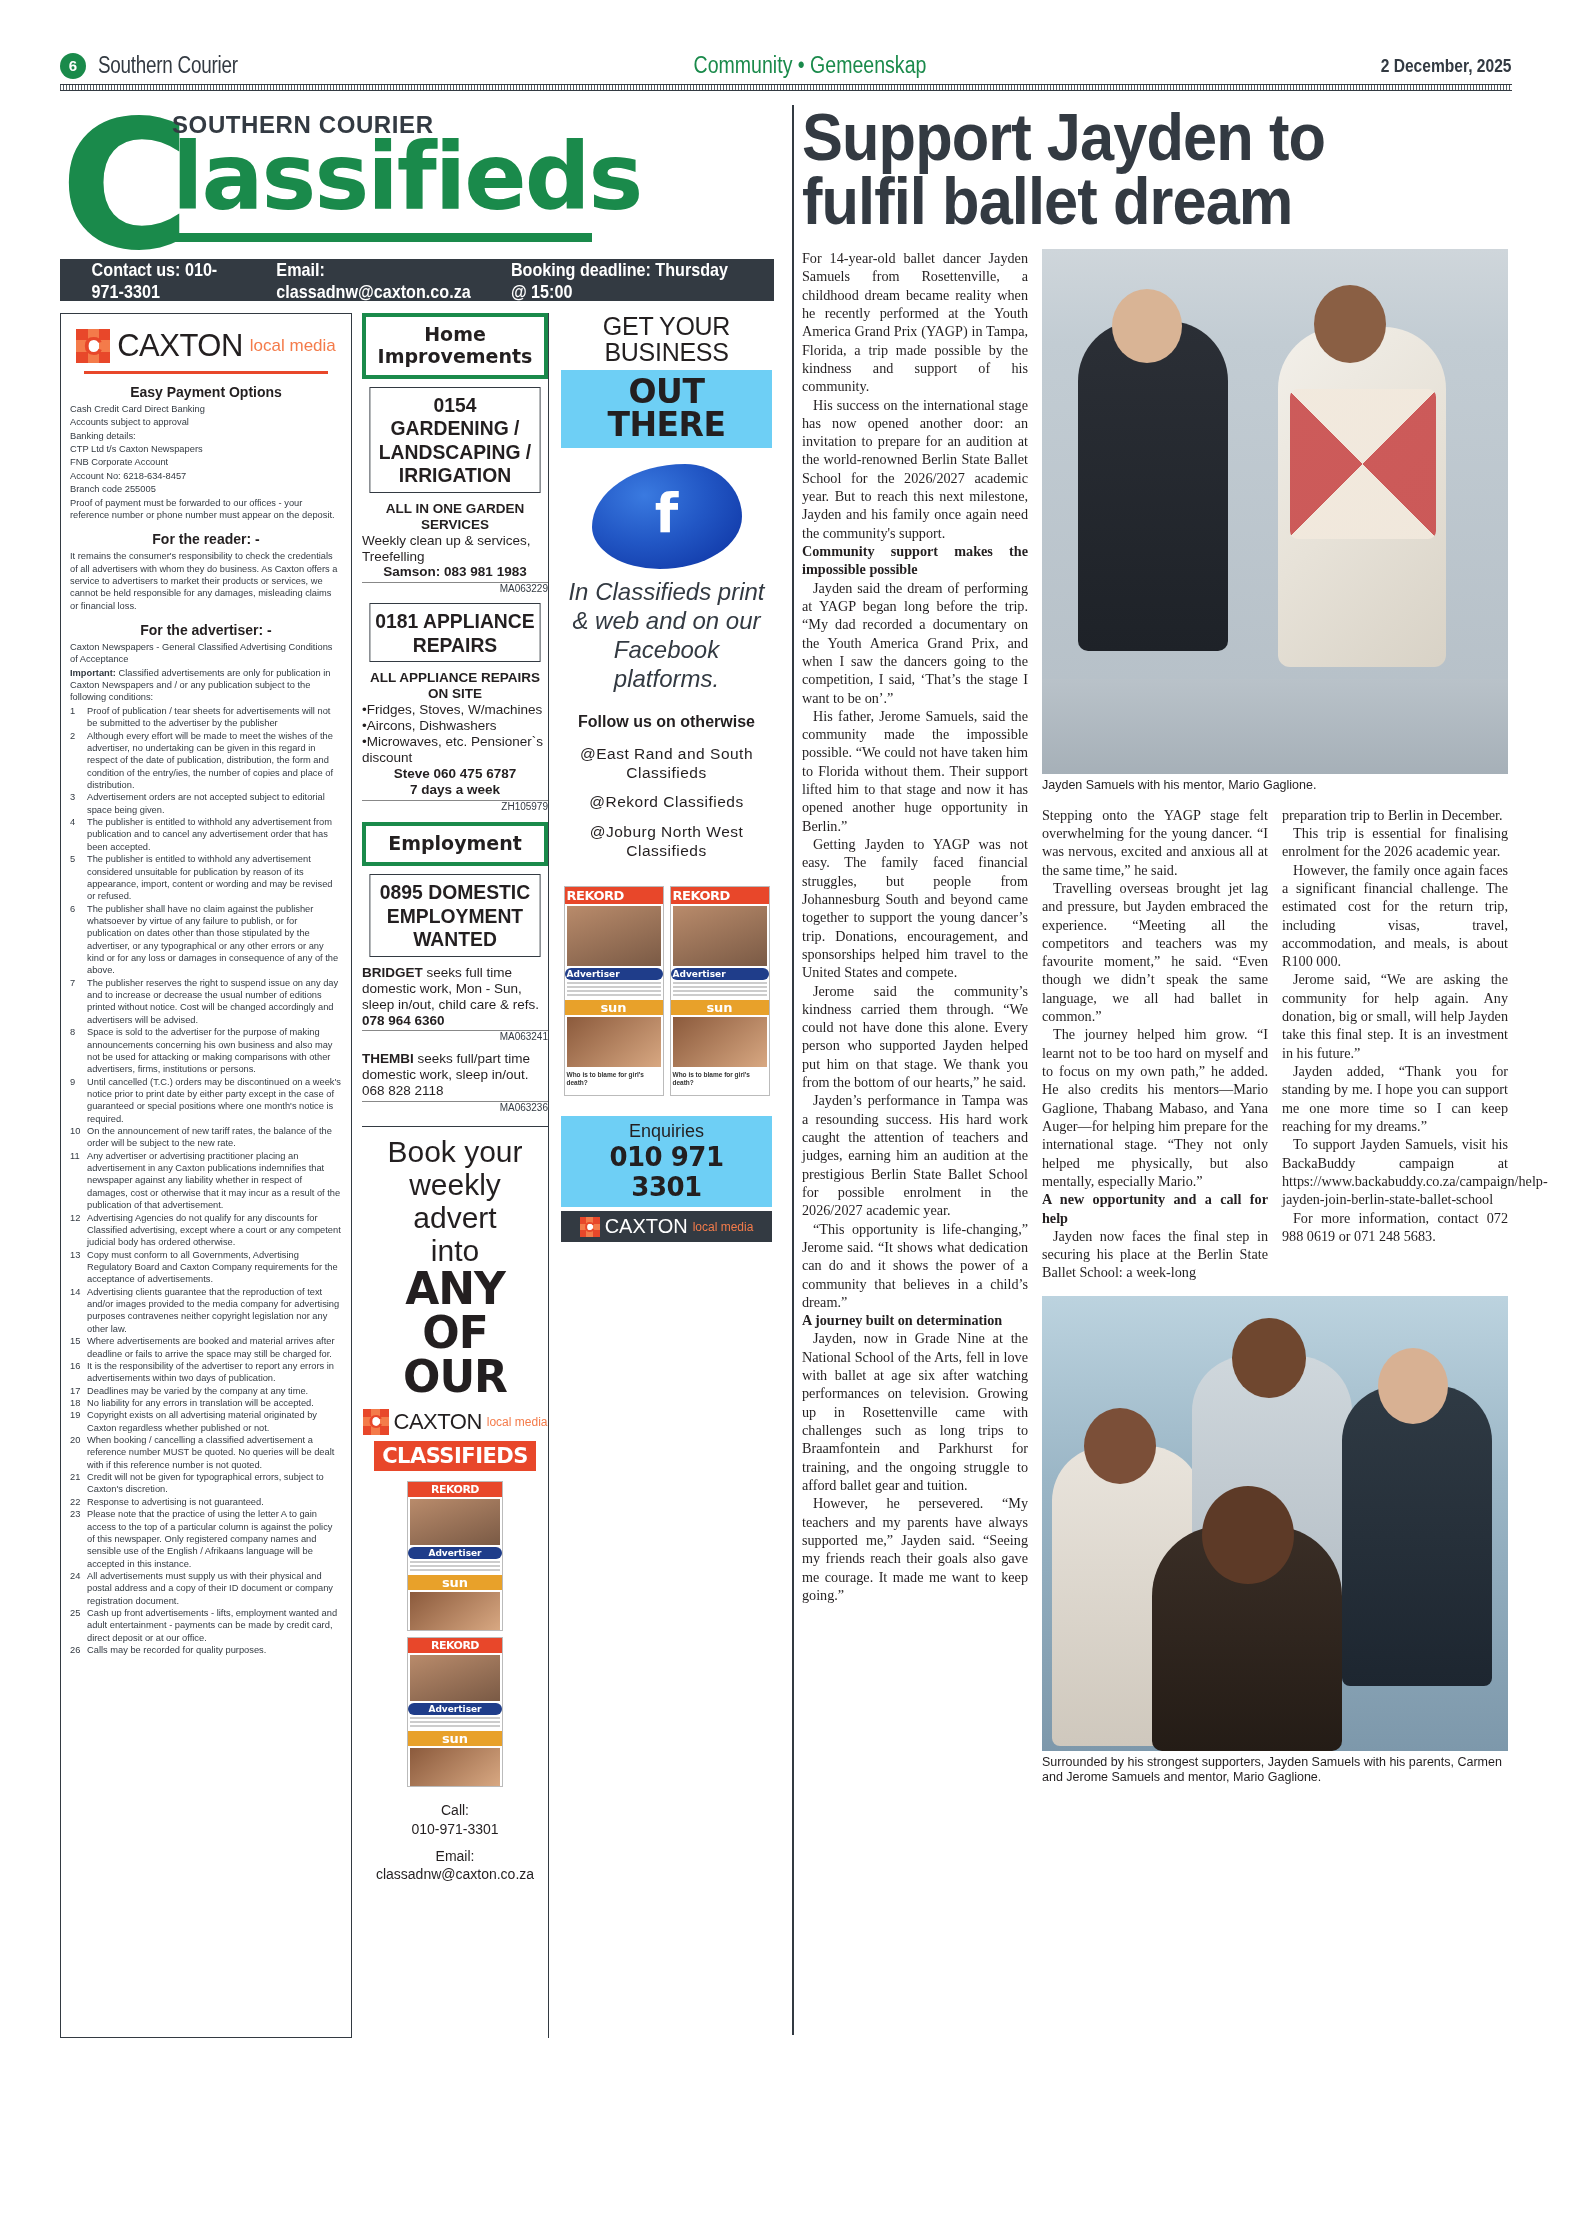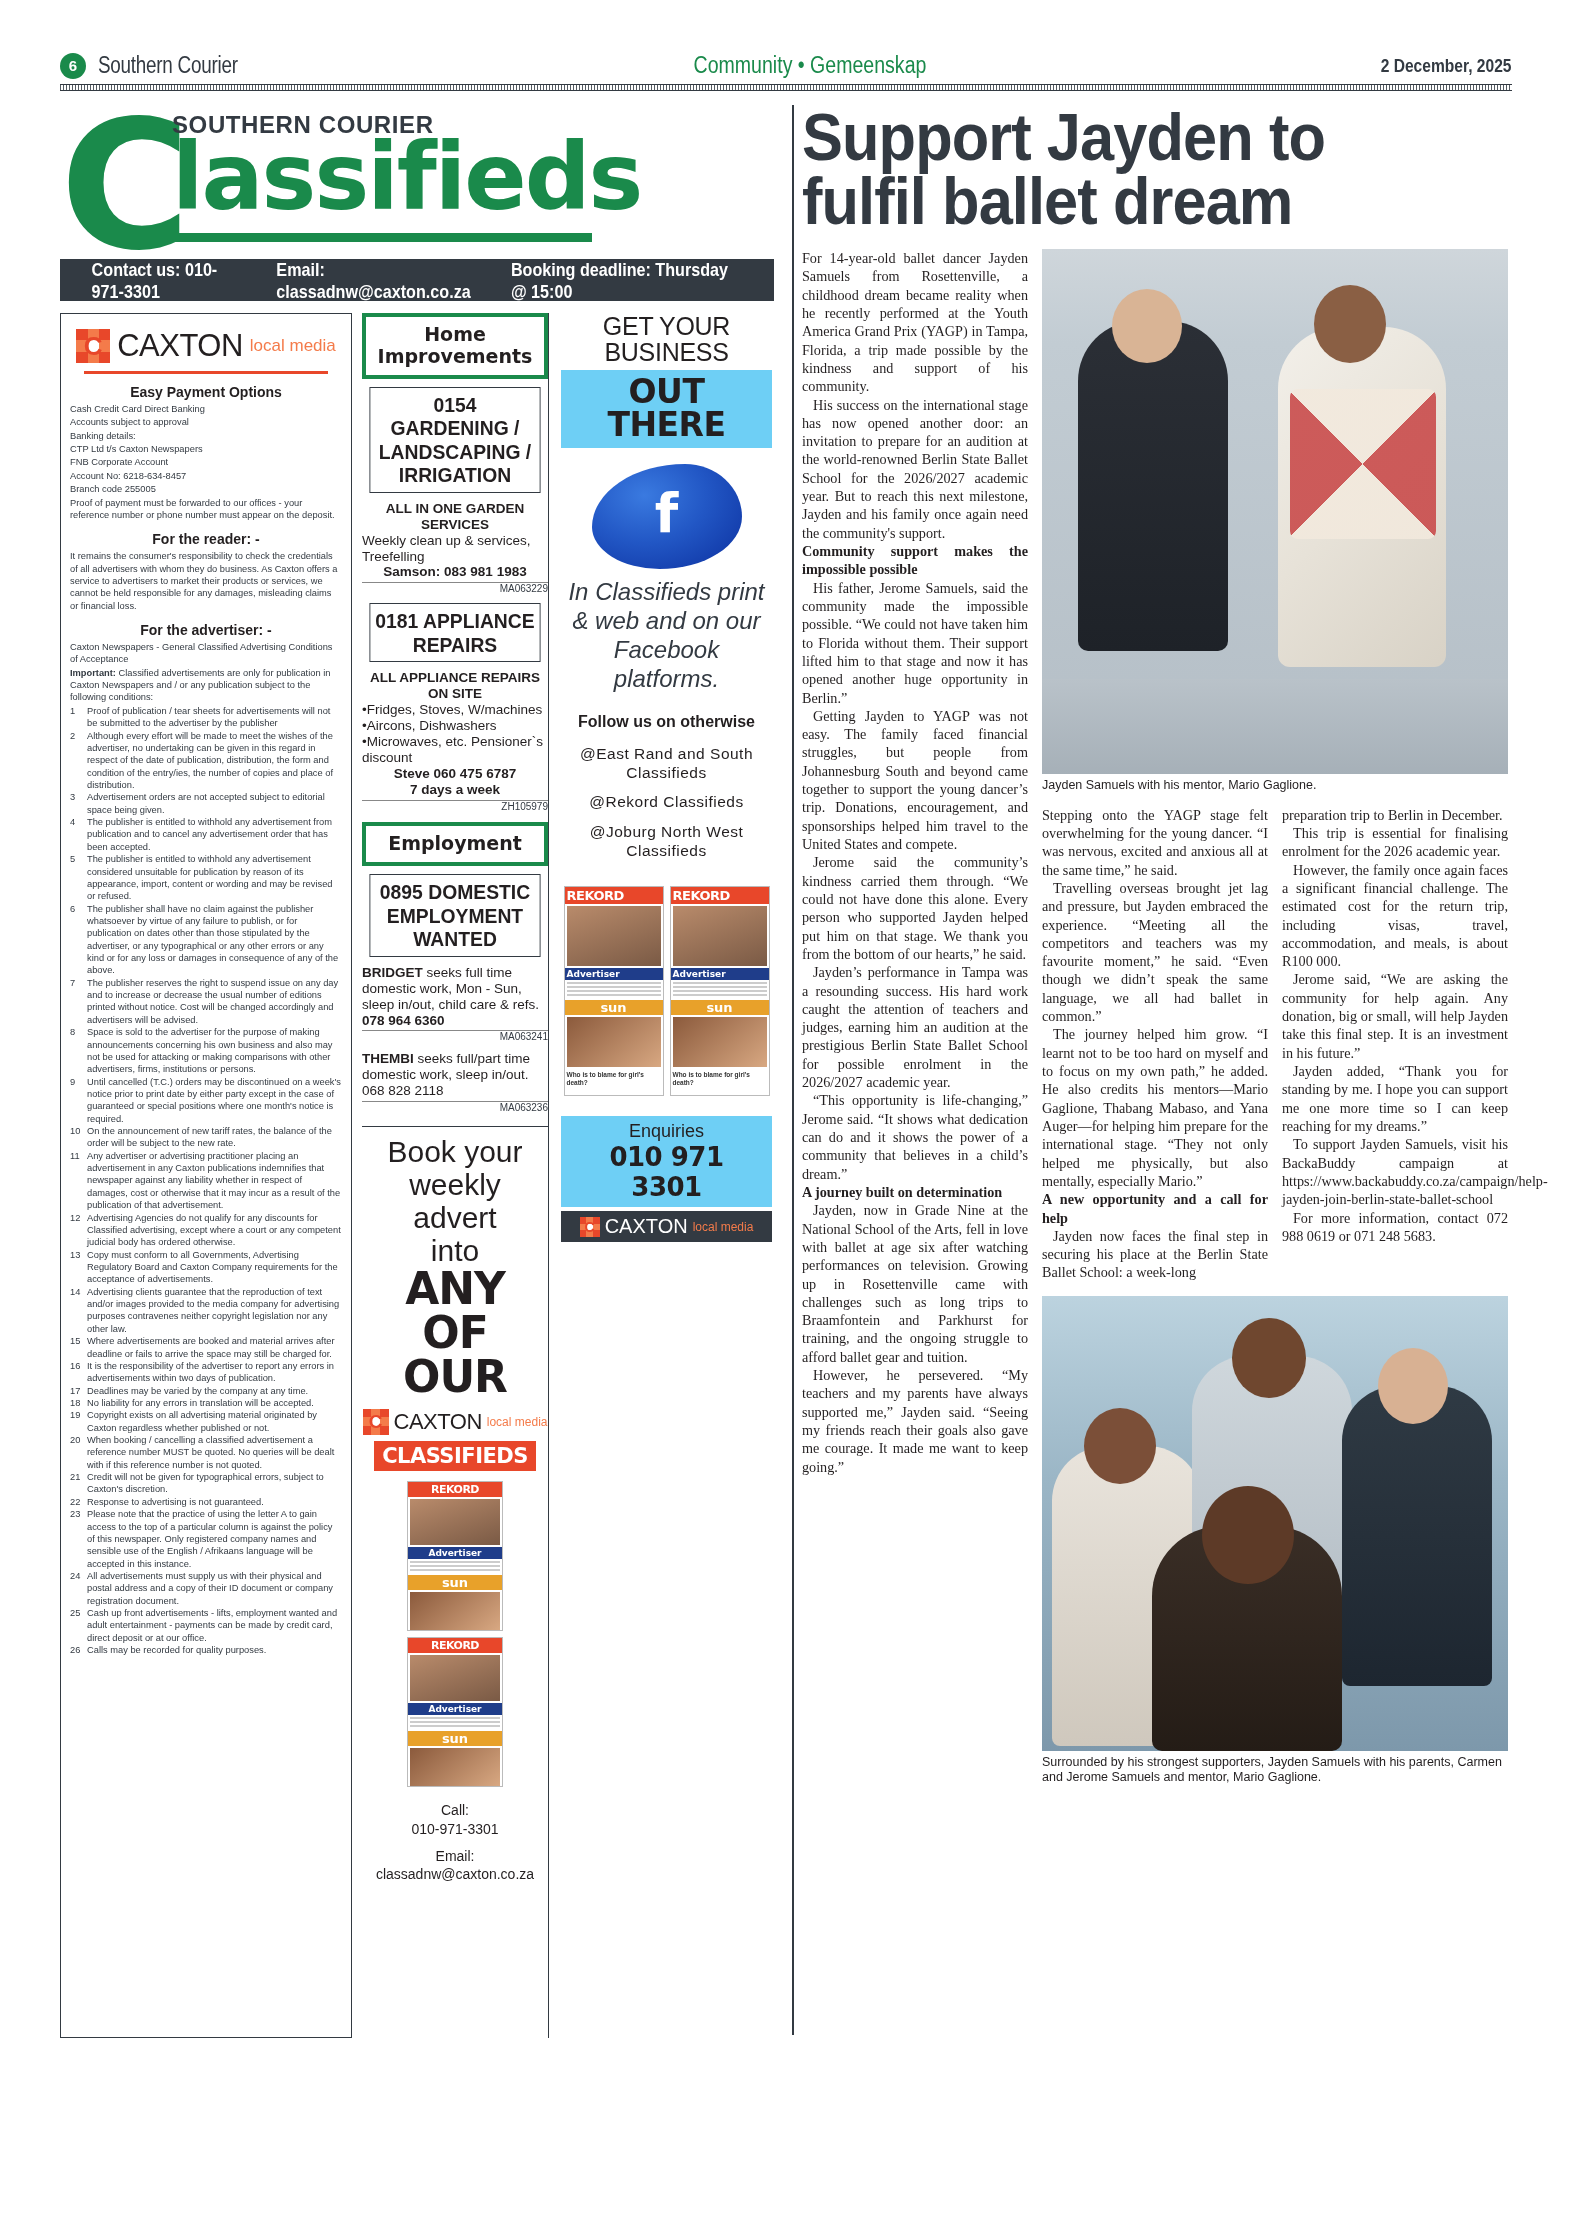--- a/index.html
+++ b/index.html
@@ -134,21 +134,21 @@
              padding:3px 8px; display:inline-block; margin-top:6px;
              font-family:"DejaVu Sans",sans-serif; letter-spacing:-0.5px;}
 
   
   .thumbs { display:flex; gap:6px; justify-content:center; margin-top:10px; flex-wrap:wrap; }
   .thumb { width: 96px; height: 150px; border:1px solid #bbb; background:#fff;
            position:relative; overflow:hidden; }
   .thumb .tmast { background:#e8472a; color:#fff; font:bold 11px "DejaVu Sans",sans-serif;
                   padding:1px 2px; letter-spacing:-0.5px;}
   .thumb .tband { background:#1f3d8a; color:#fff; font:bold 9px "DejaVu Sans",sans-serif;
-                  padding:1px 2px; margin-top:1px; }
+                  padding:1px 2px; margin-top:1px;border-radius:6px; }
   .thumb .tphoto { height:46px; background:linear-gradient(160deg,#b98b6b,#7a5a45); margin:2px; }
   .thumb .tlines { padding:2px; }
   .thumb .tlines i { display:block; height:2px; background:#ccc; margin-bottom:2px; }
   .thumb .tsun { background:#e8a12a; color:#fff; font:bold 13px "DejaVu Sans",sans-serif;
                  text-align:center; }
   .thumb .tcap { font-size:6.5px; padding:2px; line-height:1.15; color:#333; font-weight:bold;}
   .thumb .tgirl { height:38px; margin:2px; background:linear-gradient(140deg,#8b5a3c,#d8a882); }
 
   .enquiries { background:#6ecff5; text-align:center; margin-top:20px; padding:5px 12px; }
   .enquiries .e1 { font-size:18px; }
@@ -545,20 +545,21 @@
 
     <div class="right-half">
       <div class="headline">Support Jayden to fulfil ballet dream</div>
 
       <div class="art-cols">
 
         <div class="art-col">
           <p class="first">For 14-year-old ballet dancer Jayden Samuels from Rosettenville, a childhood dream became reality when he recently performed at the Youth America Grand Prix (YAGP) in Tampa, Florida, a trip made possible by the kindness and support of his community.</p>
           <p>His success on the international stage has now opened another door: an invitation to prepare for an audition at the world-renowned Berlin State Ballet School for the 2026/2027 academic year. But to reach this next milestone, Jayden and his family once again need the community's support.</p>
           <p class="sub">Community support makes the impossible possible</p>
+          <p>Jayden said the dream of performing at YAGP began long before the trip. “My dad recorded a documentary on the Youth America Grand Prix, and when I saw the dancers going to the competition, I said, ‘That’s the stage I want to be on’.”</p>
           <p>His father, Jerome Samuels, said the community made the impossible possible. “We could not have taken him to Florida without them. Their support lifted him to that stage and now it has opened another huge opportunity in Berlin.”</p>
           <p>Getting Jayden to YAGP was not easy. The family faced financial struggles, but people from Johannesburg South and beyond came together to support the young dancer’s trip. Donations, encouragement, and sponsorships helped him travel to the United States and compete.</p>
           <p>Jerome said the community’s kindness carried them through. “We could not have done this alone. Every person who supported Jayden helped put him on that stage. We thank you from the bottom of our hearts,” he said.</p>
           <p>Jayden’s performance in Tampa was a resounding success. His hard work caught the attention of teachers and judges, earning him an audition at the prestigious Berlin State Ballet School for possible enrolment in the 2026/2027 academic year.</p>
           <p>“This opportunity is life-changing,” Jerome said. “It shows what dedication can do and it shows the power of a community that believes in a child’s dream.”</p>
           <p class="sub">A journey built on determination</p>
           <p>Jayden, now in Grade Nine at the National School of the Arts, fell in love with ballet at age six after watching performances on television. Growing up in Rosettenville came with challenges such as long trips to Braamfontein and Parkhurst for training, and the ongoing struggle to afford ballet gear and tuition.</p>
           <p>However, he persevered. “My teachers and my parents have always supported me,” Jayden said. “Seeing my friends reach their goals also gave me courage. It made me want to keep going.”</p>
         </div>
 

